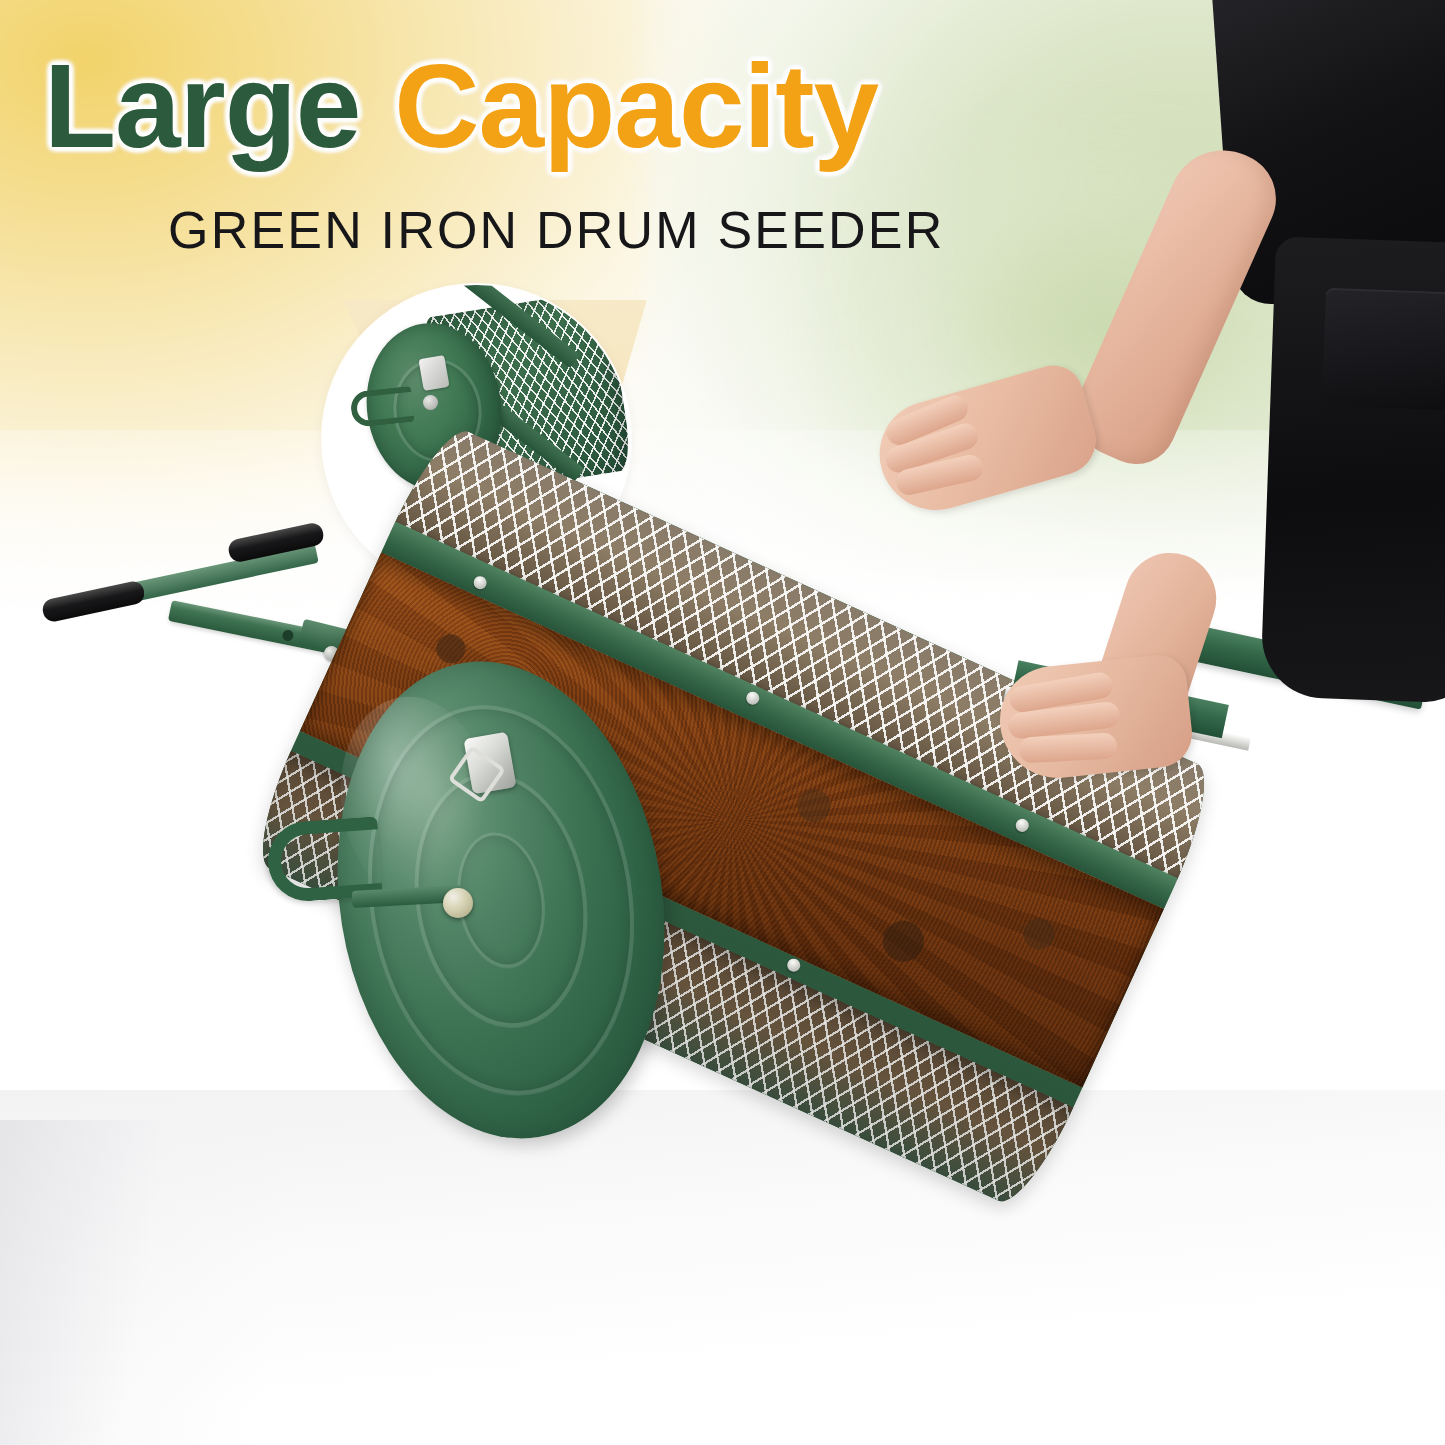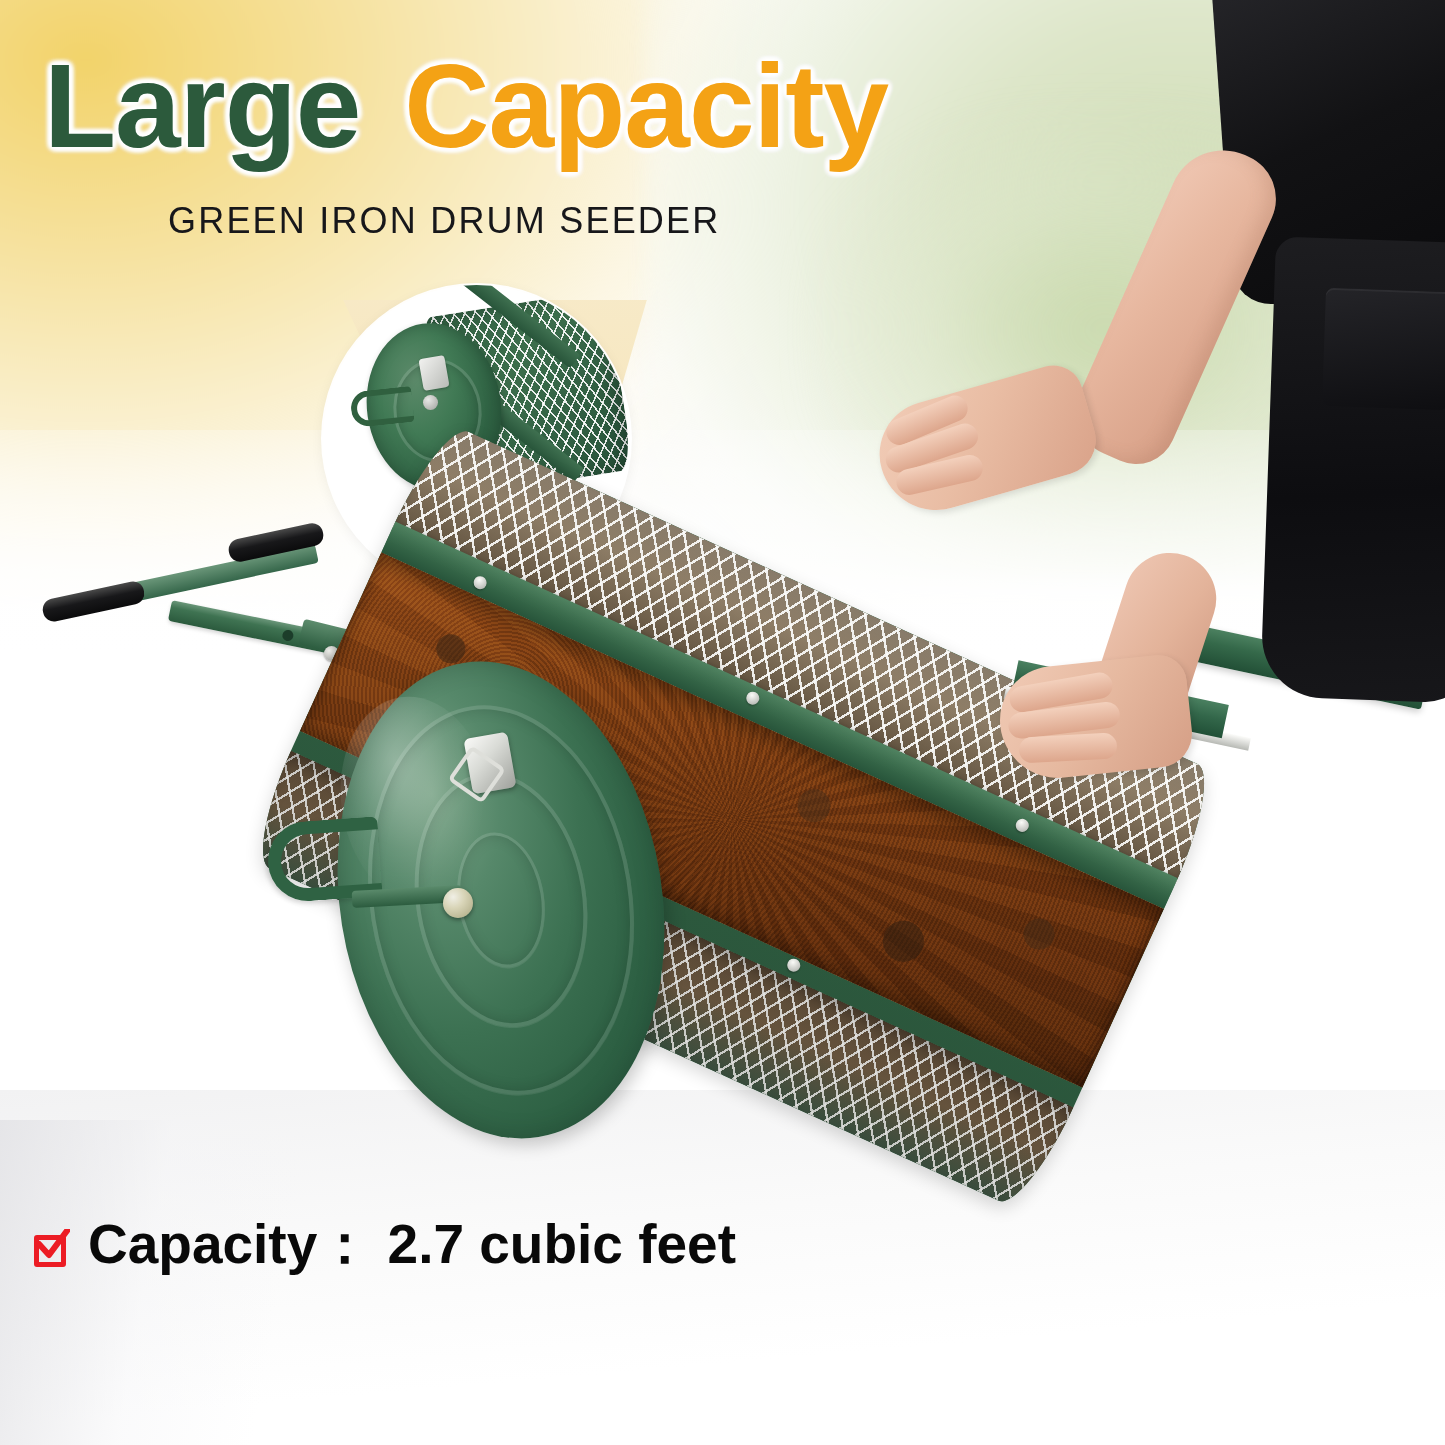--- a/index.html
+++ b/index.html
@@ -46,25 +46,25 @@
   .headline {
     position:absolute; left:44px; top:47px;
     font-size:118px; font-weight:700; line-height:1.0;
     letter-spacing:-1px; white-space:nowrap;
     text-shadow:
        0 0 7px #fff, 0 0 7px #fff, 0 0 7px #fff,
        3px 0 5px #fff, -3px 0 5px #fff, 0 3px 5px #fff, 0 -3px 5px #fff,
        2px 2px 5px #fff, -2px -2px 5px #fff, 2px -2px 5px #fff, -2px 2px 5px #fff;
   }
   .hl-green { color:#2c5a3c; }
-  .hl-orange { color:#f4a215; margin-left:44px; }
+  .hl-orange { color:#f4a215; margin-left:34px; }
 
   .subhead {
     position:absolute; left:168px; top:200px;
-    font-size:36px; font-weight:400; color:#17171a;
+    font-size:52px; font-weight:400; color:#17171a;
     letter-spacing:2.2px; white-space:nowrap;
     font-family:"Liberation Sans", sans-serif;
   }
 
   
   .cone {
     position:absolute; left:330px; top:300px;
     width:330px; height:340px;
     clip-path:polygon(4% 0%, 96% 0%, 66% 100%, 52% 100%);
     background:linear-gradient(180deg,#f7e9c6 0%, #f6e5bb 45%, #f3dfae 100%);
@@ -450,25 +450,16 @@
         <div class="finger" style="left:12px; top:14px; width:104px; transform:rotate(-4deg);"></div>
         <div class="finger" style="left:8px;  top:42px; width:112px; transform:rotate(-1deg);"></div>
         <div class="finger" style="left:16px; top:70px; width:98px;  transform:rotate(3deg);"></div>
       </div>
     </div>
   </div>
 
   <div class="bullets">
 
 
-    <div class="bullet b2">
-      <div class="chk">
-        <div class="box"></div>
-        <svg class="tick" viewBox="0 0 34 32">
-          <path d="M3 15 L13 26 L33 -1" fill="none" stroke="#ec1c24" stroke-width="6" stroke-linecap="round" stroke-linejoin="round"></path>
-        </svg>
-      </div>
-      <div class="btext">Capacity：  2.7 cubic feet</div>
-    </div>
 
   </div>
 
 </div>
 
 </body></html>

